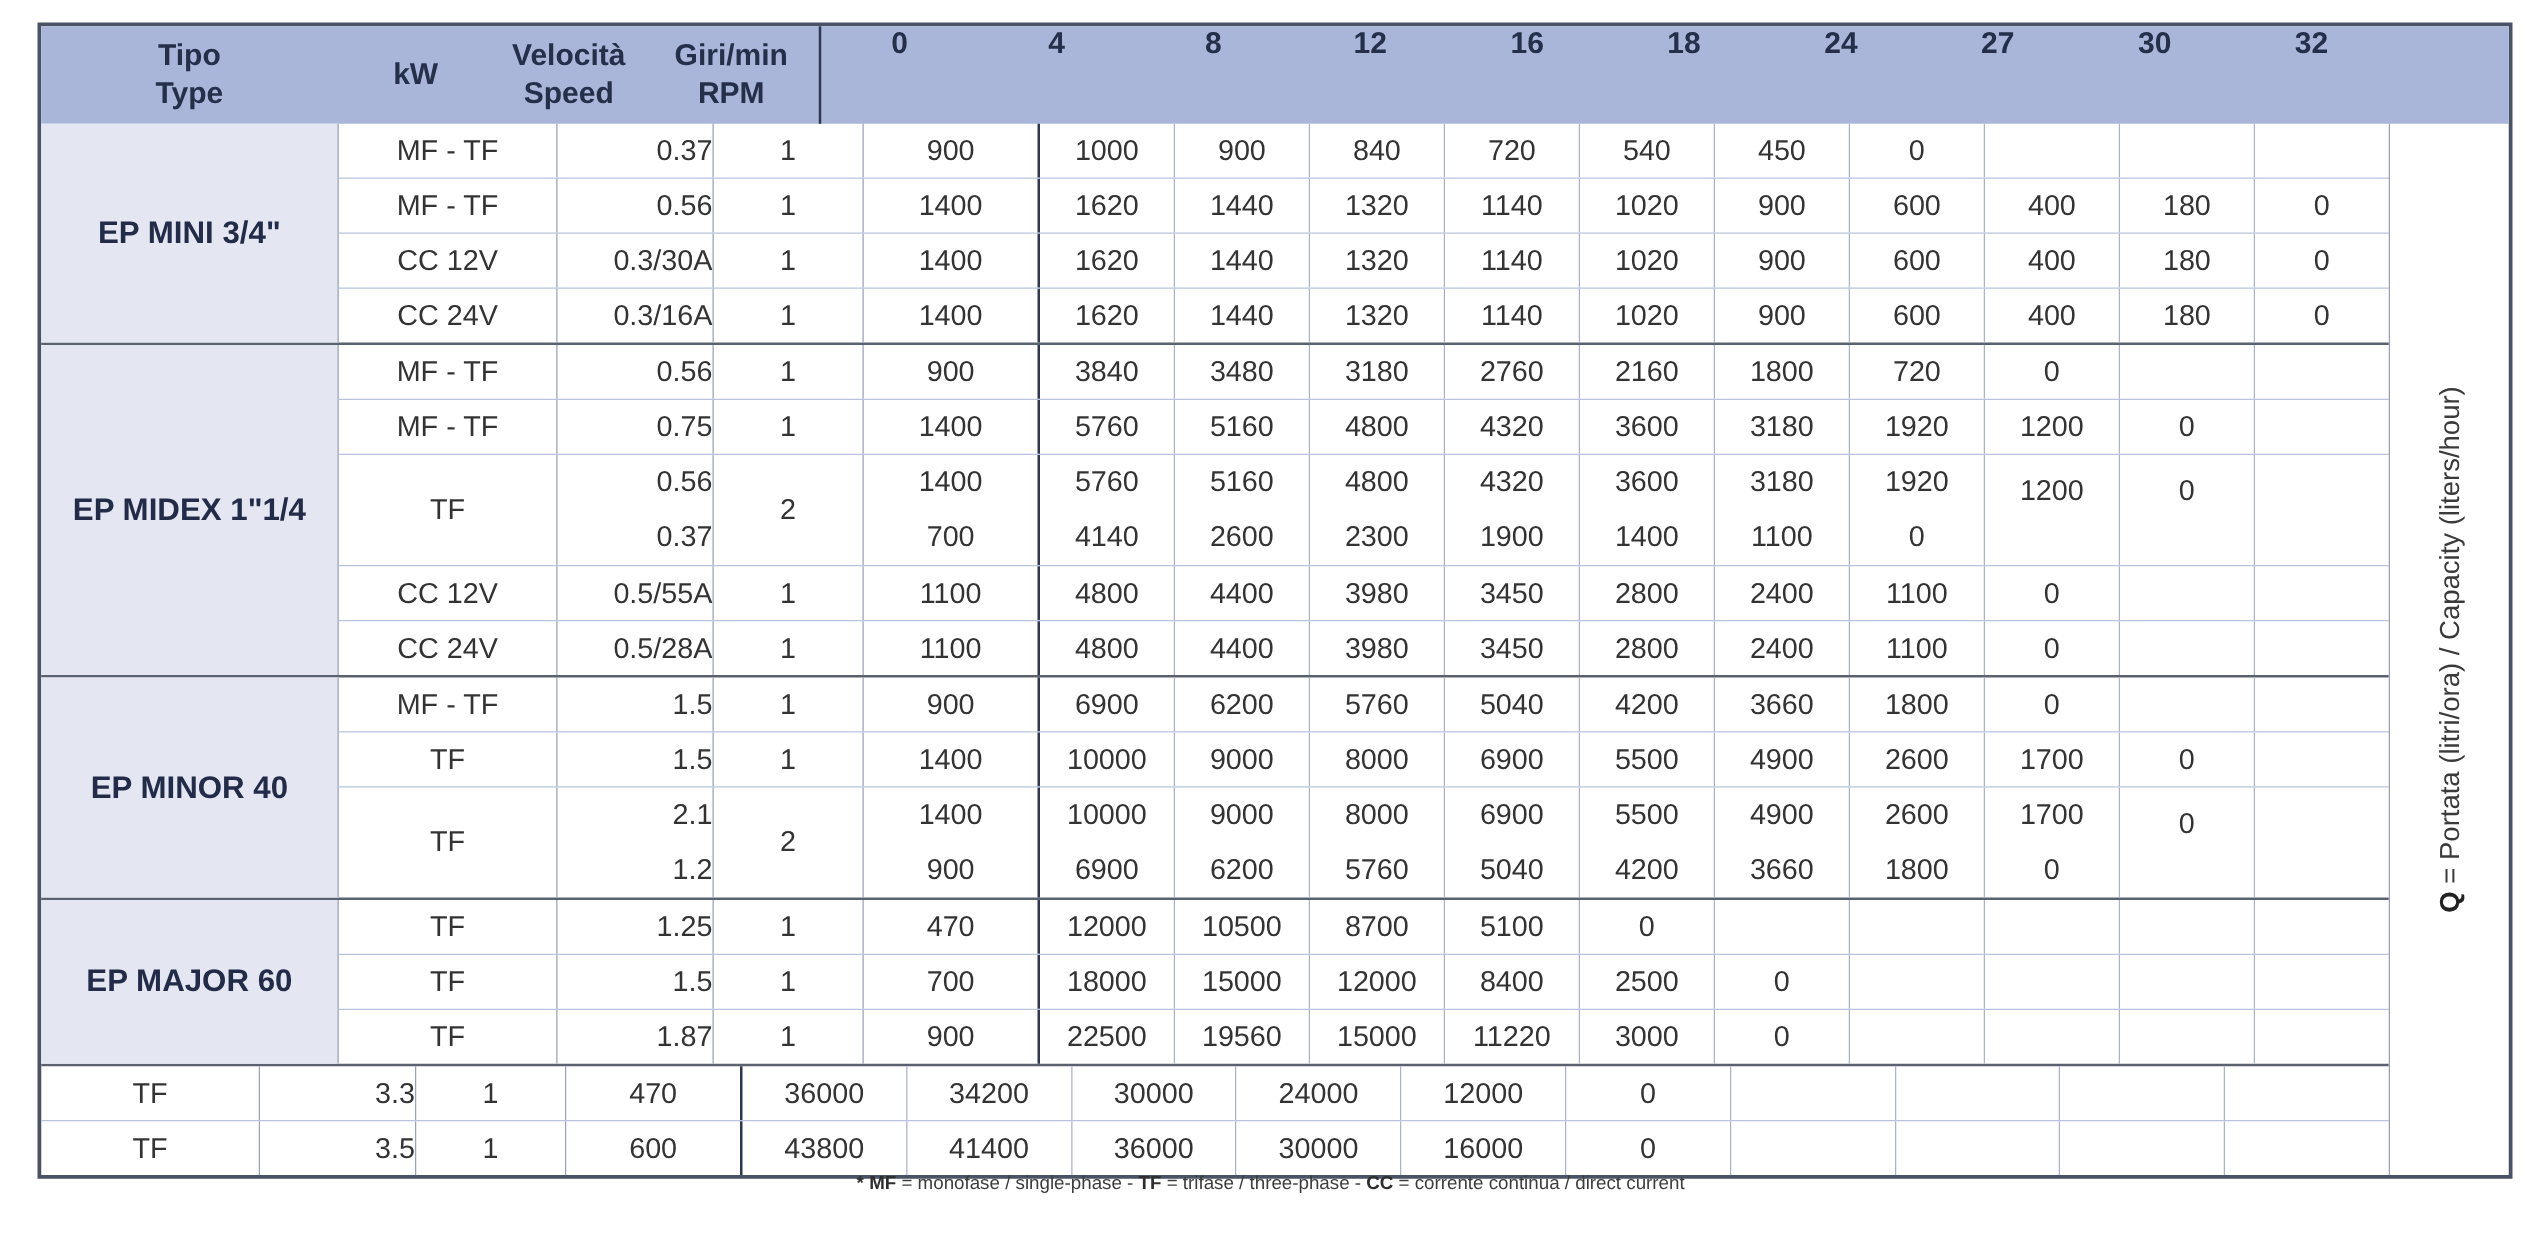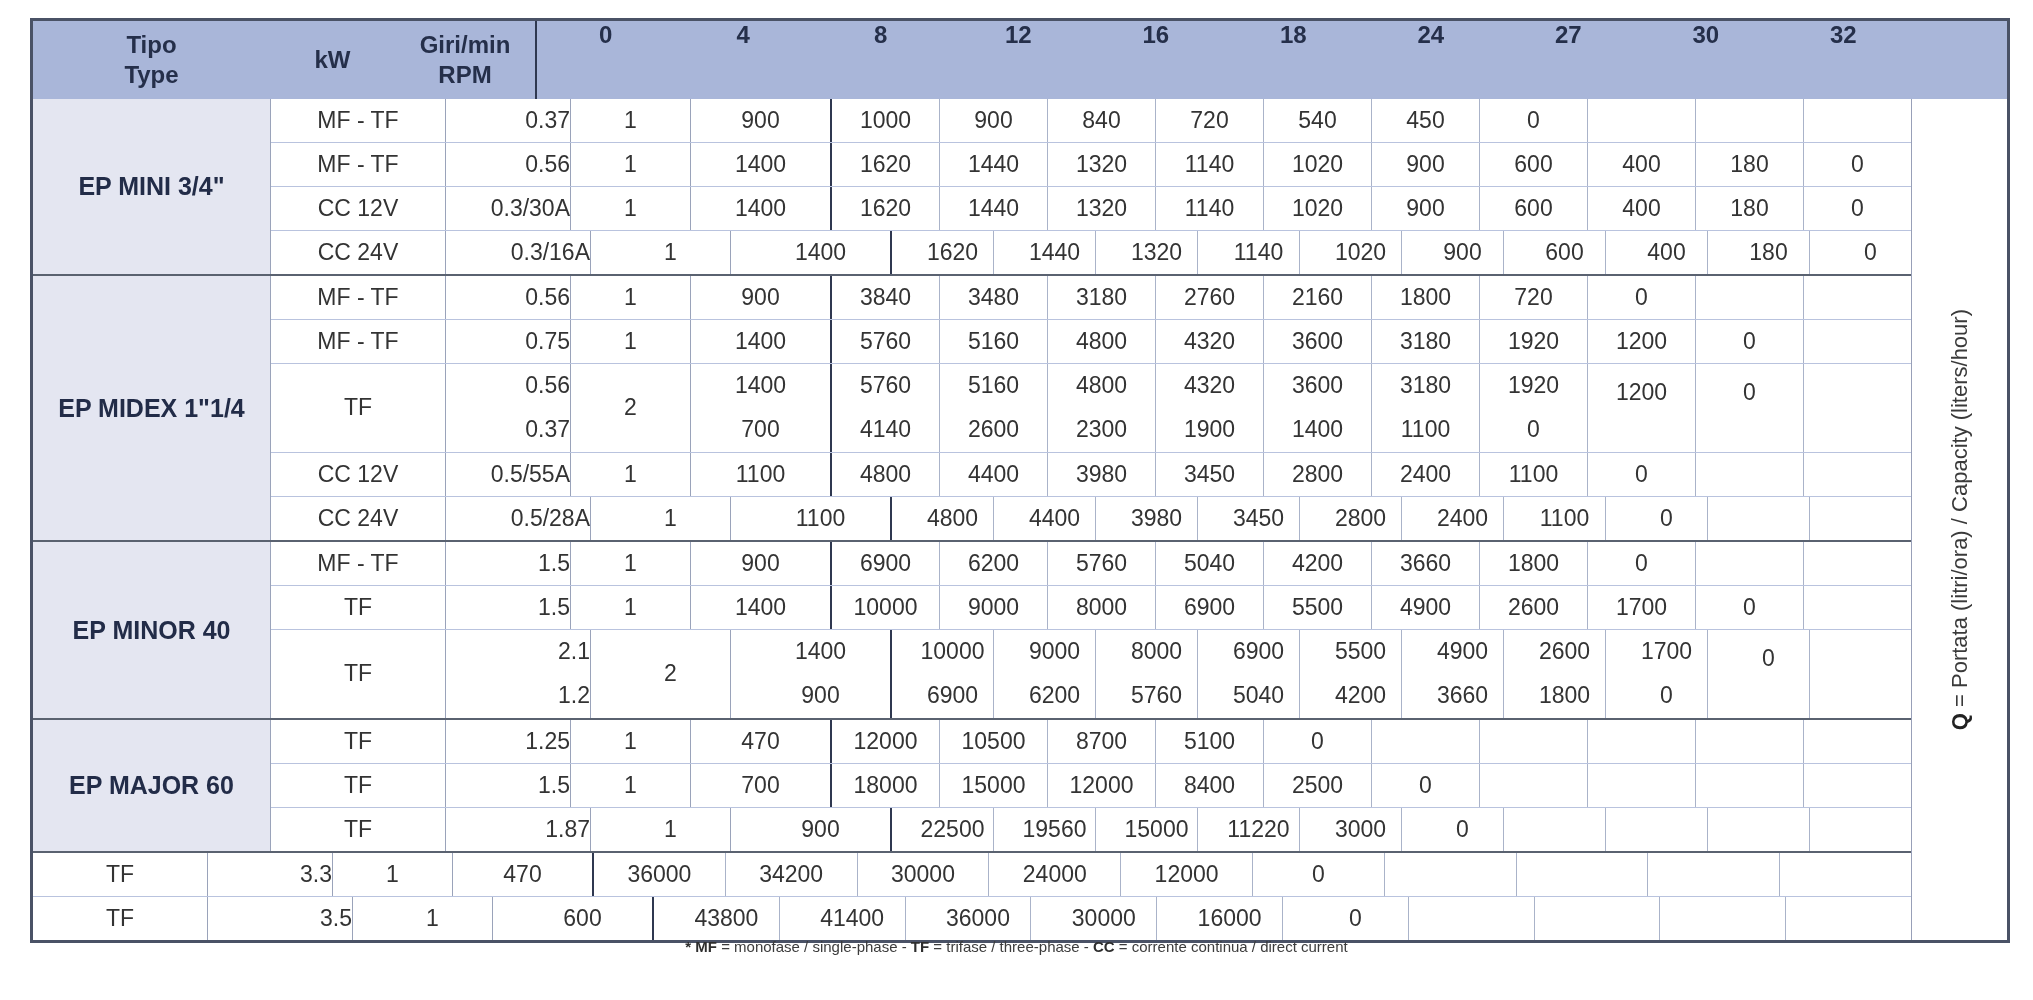--- a/index.html
+++ b/index.html
@@ -34,21 +34,21 @@
   .group{display:flex;border-bottom:2px solid #5a6270;}
   .group:last-child{border-bottom:none;}
   .group-label{
     width:237px;background:#e4e6f1;display:flex;align-items:center;justify-content:center;
     font-weight:bold;font-size:25px;color:#222c48;border-right:1px solid #9aa3ba;
     text-align:center;
   }
   .group-rows{flex:1;display:flex;flex-direction:column;}
   .row{display:flex;height:43px;border-bottom:1px solid #b9c3de;}
   .row.dbl{height:88px;}
-  .row:last-child{border-bottom:none;gap:20px;}
+  .row:last-child{border-bottom:none;}
   .cell{
     display:flex;flex-direction:column;justify-content:space-around;
     text-align:center;font-size:23px;color:#333;border-right:1px solid #9aa3ba;
     overflow:hidden;
   }
   .cell > div{line-height:1.1;}
   .c-motor{width:174px;}
   .c-kw{width:124px;align-items:flex-end;}
   .c-speed{width:119px;}
   .c-rpm{width:139px;border-right:2px solid #2f3850;}
@@ -76,20 +76,24 @@
 <div class="spec-table">
 
   <div class="thead">
     <div class="th th-tipo">
       <div>Tipo</div>
       <div>Type</div>
     </div>
     <div class="th th-kw">
       <div>kW</div>
     </div>
+    <div class="th th-vel">
+      <div>Velocità</div>
+      <div>Speed</div>
+    </div>
     <div class="th th-rpm">
       <div>Giri/min</div>
       <div>RPM</div>
     </div>
     <div class="th-h">
       <div class="h-nums">
           <div class="h-num">0</div>
           <div class="h-num">4</div>
           <div class="h-num">8</div>
           <div class="h-num">12</div>

